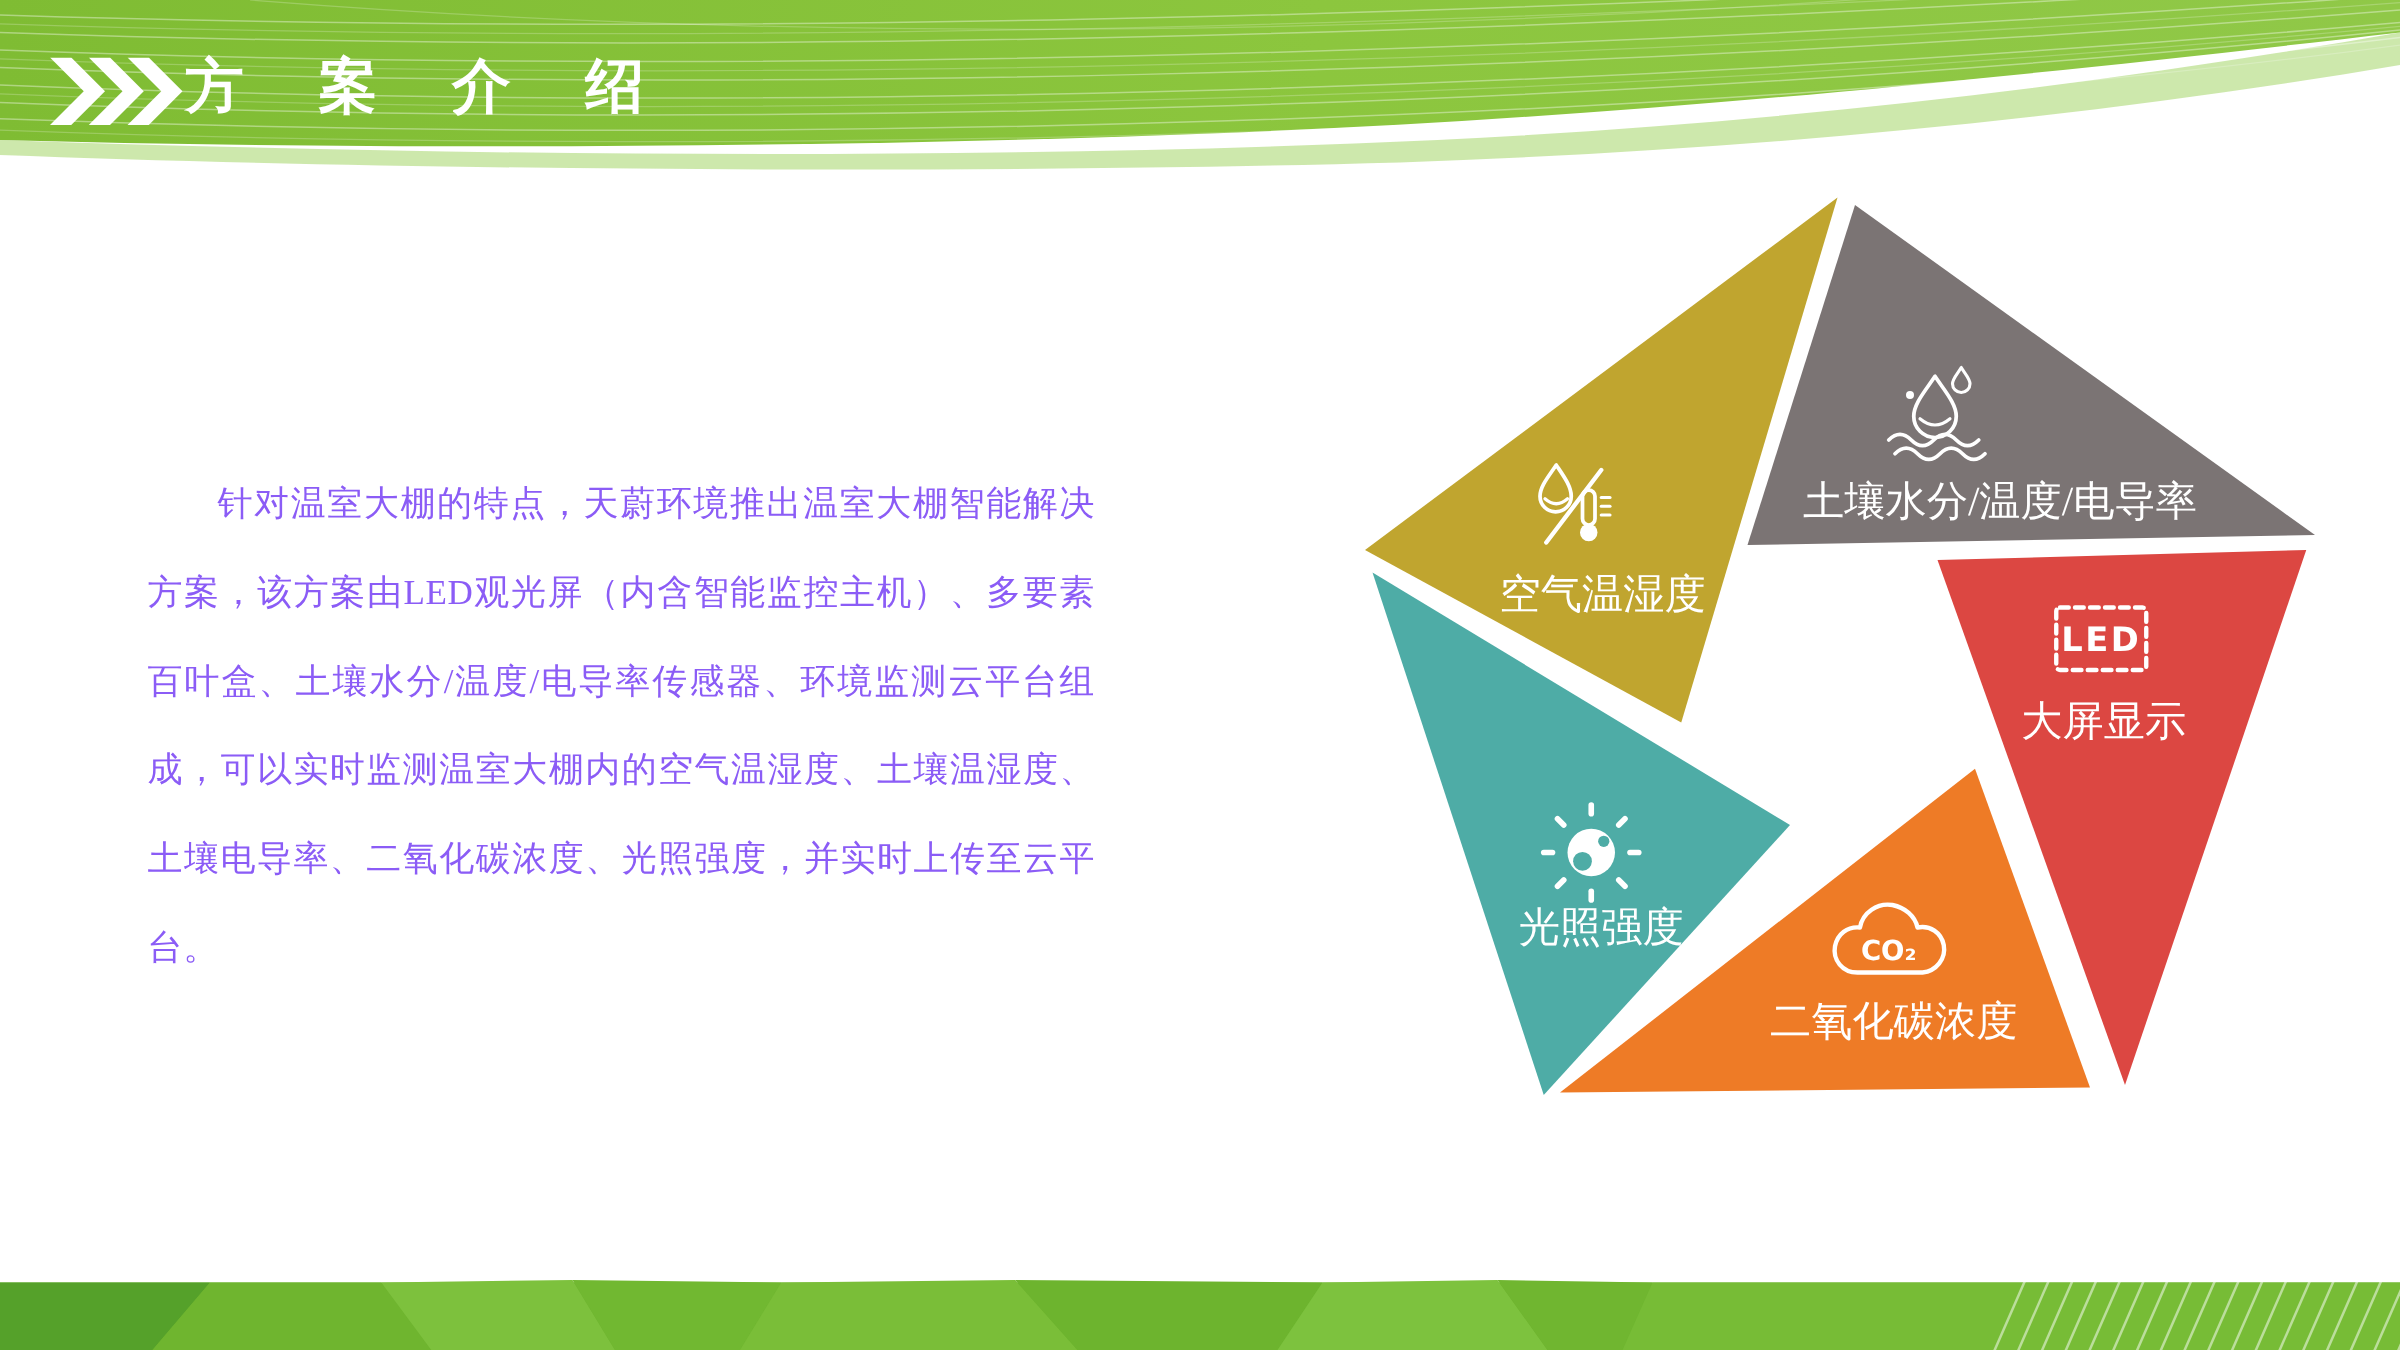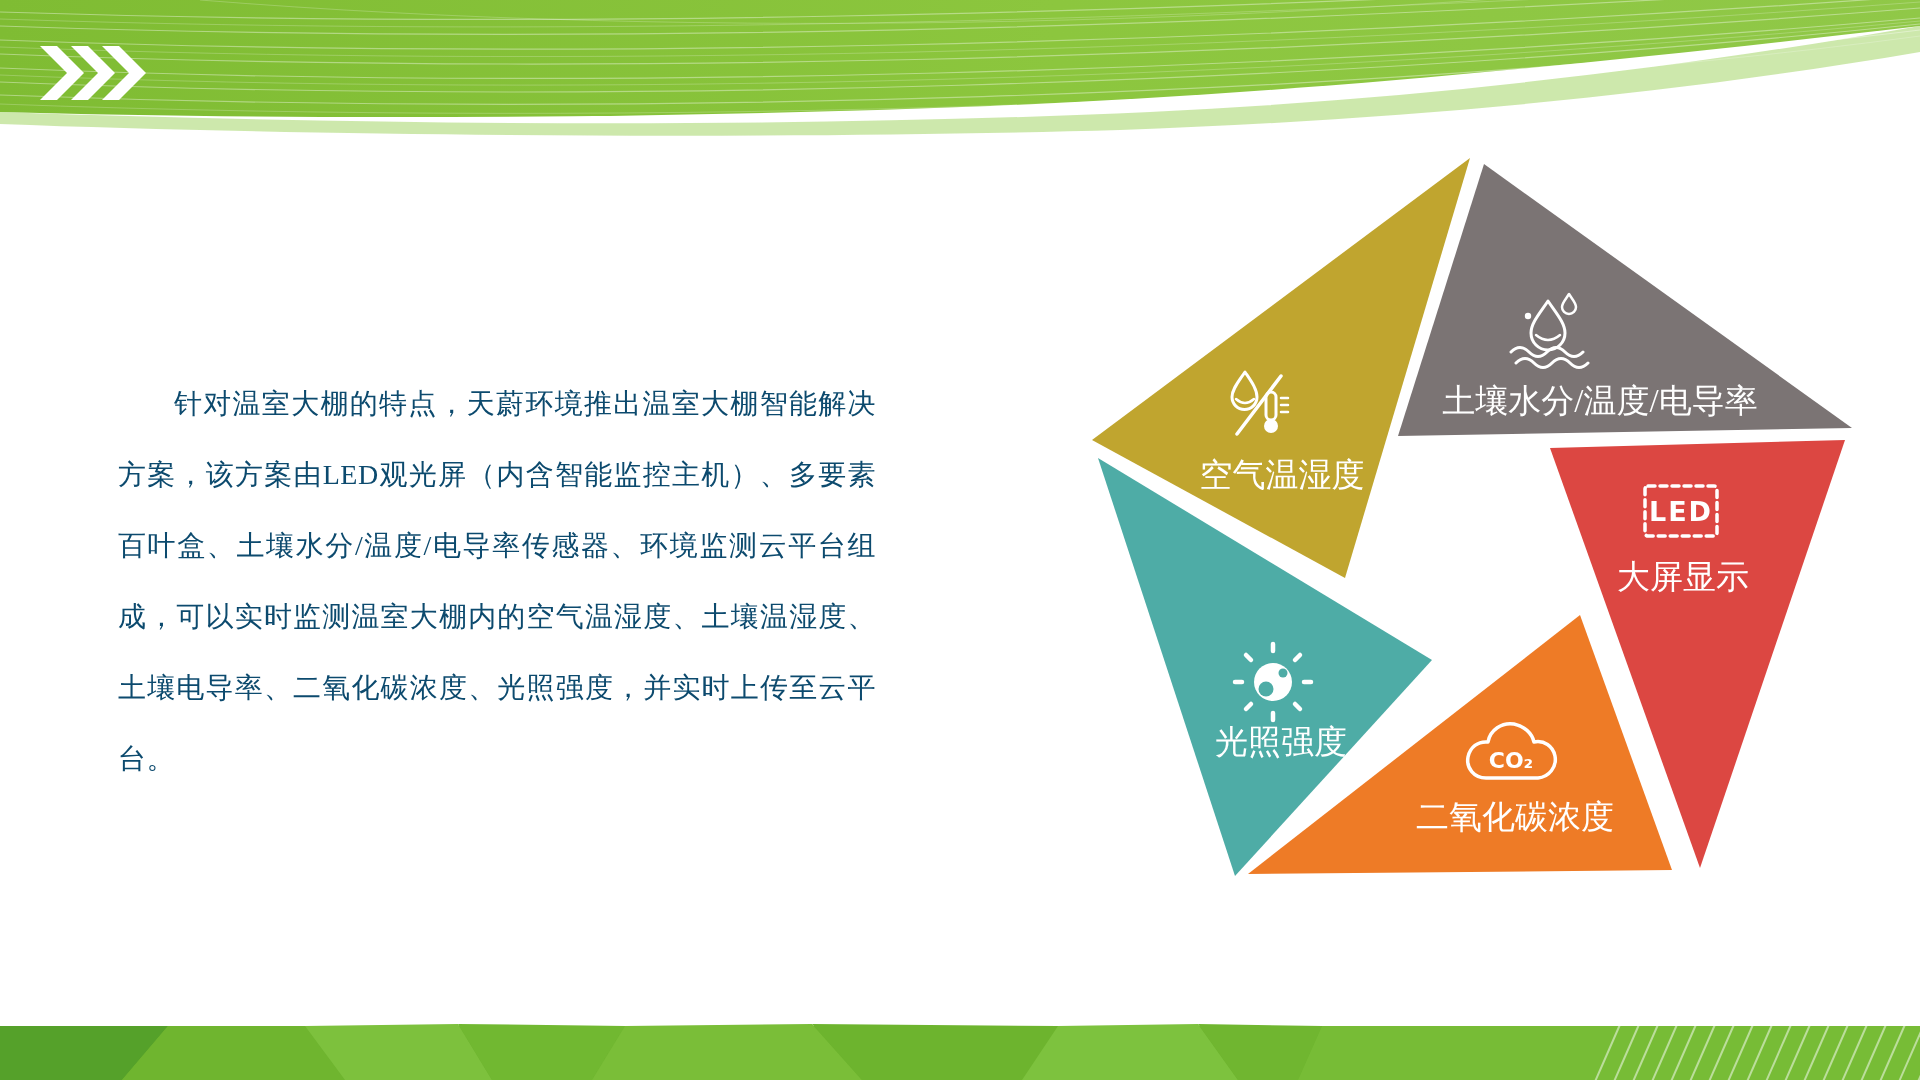--- a/index.html
+++ b/index.html
@@ -10,21 +10,21 @@
   svg{display:block;}
   .layer{position:absolute;left:0;top:0;}
   .title{
     position:absolute;left:148px;top:38px;margin:0;
     font-size:47px;font-weight:700;letter-spacing:24px;color:#ffffff;
     font-family:"Liberation Serif","DejaVu Serif",serif;white-space:nowrap;
   }
   .chevrons{position:absolute;left:40px;top:46px;width:108px;height:54px;}
   .body-text{
     position:absolute;left:118px;top:368px;width:758px;margin:0;
-    font-size:28px;line-height:71px;color:#0c4a6e;text-align:justify;
+    font-size:28px;line-height:71px;color:#8b5cf6;text-align:justify;
     text-indent:56px;letter-spacing:0.5px;
   }
   .diagram-label{
     font-family:"Liberation Serif","DejaVu Serif",serif;
     font-size:33px;fill:#ffffff;text-anchor:middle;
   }
   .icon-stroke{fill:none;stroke:#ffffff;stroke-linecap:round;stroke-linejoin:round;}
   .led-text{font-family:"DejaVu Sans","Liberation Sans",sans-serif;font-weight:bold;fill:#ffffff;text-anchor:middle;}
   .hline{fill:none;stroke:rgba(255,255,255,.38);stroke-width:1.2;}
   .hline2{fill:none;stroke:rgba(255,255,255,.22);stroke-width:1;}
@@ -66,20 +66,21 @@
   </svg>
 
   <svg class="chevrons" viewBox="0 0 108 54">
     <g fill="#ffffff">
       <path d="M0,0 L27,27 L0,54 L17,54 L44,27 L17,0 Z"></path>
       <path transform="translate(31,0)" d="M0,0 L27,27 L0,54 L17,54 L44,27 L17,0 Z"></path>
       <path transform="translate(62,0)" d="M0,0 L27,27 L0,54 L17,54 L44,27 L17,0 Z"></path>
     </g>
   </svg>
 
+  <h1 class="title">方 案 介 绍</h1>
 
   <p class="body-text">针对温室大棚的特点，天蔚环境推出温室大棚智能解决方案，该方案由LED观光屏（内含智能监控主机）、多要素百叶盒、土壤水分/温度/电导率传感器、环境监测云平台组成，可以实时监测温室大棚内的空气温湿度、土壤温湿度、土壤电导率、二氧化碳浓度、光照强度，并实时上传至云平台。</p>
 
   <svg class="layer" width="1920" height="1080" viewBox="0 0 1920 1080">
 
     <g>
       <polygon points="1470,158 1092,440 1345,578" fill="#C0A52F"></polygon>
       <g>
         <path class="icon-stroke" stroke-width="3" d="M1245,372 C1239,381 1232,389 1232,397 A12.5,12.5 0 0 0 1257,397 C1257,389 1251,381 1245,372 Z"></path>
         <path class="icon-stroke" stroke-width="2.5" d="M1236,399 q9,8 18,0"></path>

